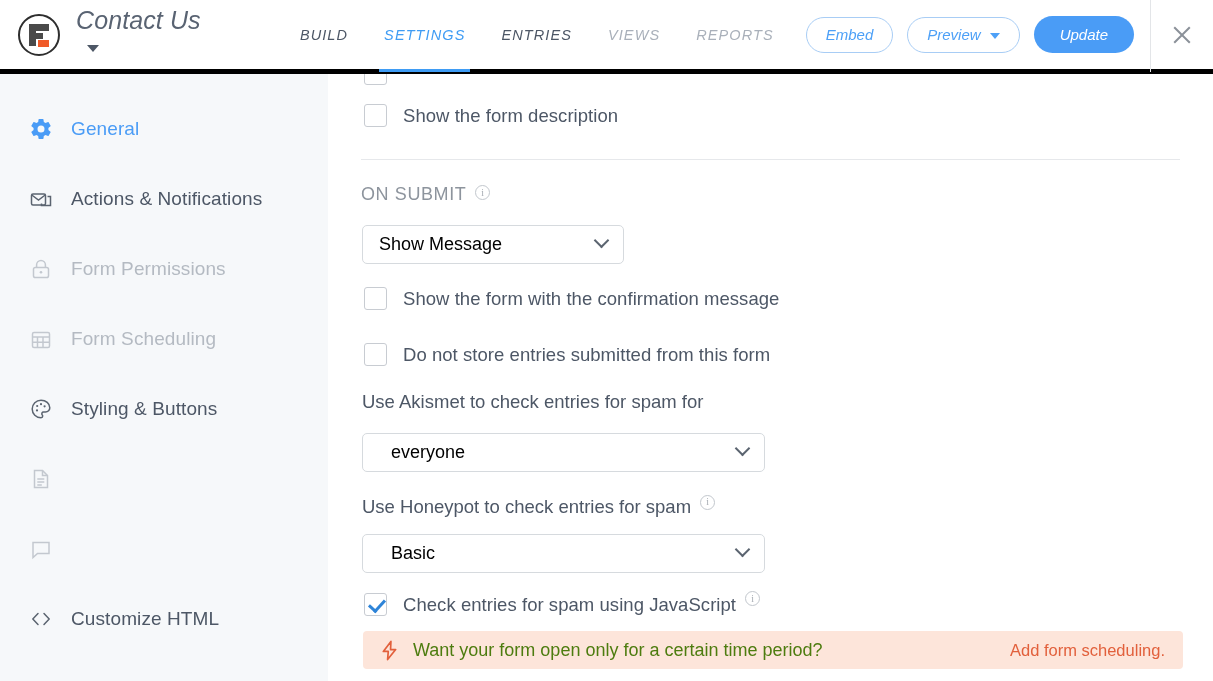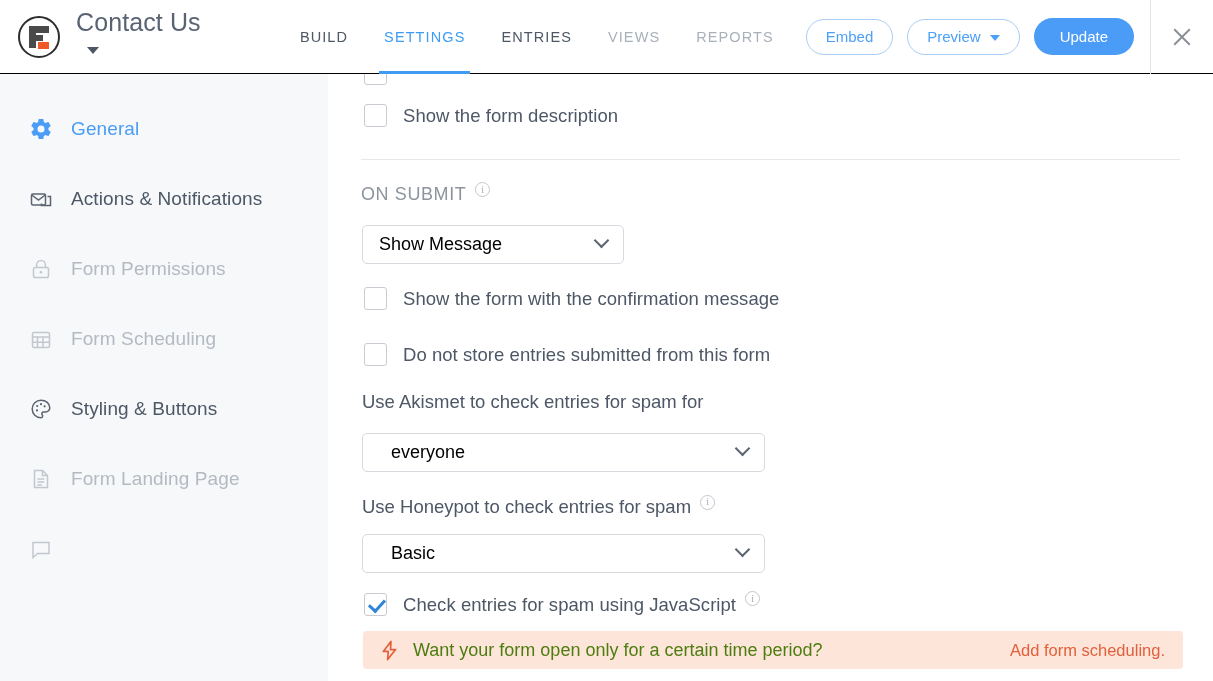--- a/index.html
+++ b/index.html
@@ -13,23 +13,24 @@
     -webkit-font-smoothing: antialiased;
   }
 
   
   .header {
     position: absolute;
     top: 0; left: 0;
     width: 1213px;
     height: 74px;
     background: #ffffff;
-    border-bottom: 1px solid #000000;
-    display: flex;
-    align-items: center;
+    border-bottom: 5px solid #000000;
+    display: flex;
+    align-items: center;
+    font-style: italic;
   }
 
   .logo-wrap {
     width: 44px; height: 44px;
     margin-left: 18px;
     display: flex; align-items: center; justify-content: center;
   }
   .logo-circle {
     width: 42px; height: 42px;
     border: 2.5px solid #2e2e2e;
@@ -267,21 +268,21 @@
     width: 819px;
   }
 
   .section-head {
     margin-top: 24px;
     margin-left: 2px;
     font-size: 18px;
     color: #8d949d;
     letter-spacing: 0.6px;
     display: flex;
-    align-items: center;
+    align-items: flex-end;
   }
 
   .info-icon {
     display: inline-flex;
     align-items: center; justify-content: center;
     width: 15px; height: 15px;
     border: 1px solid #c2c7cd;
     border-radius: 50%;
     font-size: 10px;
     color: #a6abb2;
@@ -457,31 +458,38 @@
     <span class="side-label">Styling &amp; Buttons</span>
   </div>
 
   <div class="side-item disabled">
     <span class="side-icon">
       <svg width="24" height="24" viewBox="0 0 24 24" fill="none" stroke="#c3c8cf" stroke-width="1.5">
         <path d="M5.5 3.5h8l5 5v12h-13z"></path>
         <path d="M13.5 3.5v5h5M8.3 12h7M8.3 15h7M8.3 18h4.5"></path>
       </svg>
     </span>
-    <span class="side-label">Form Landing Page</span>
   </div>
 
   <div class="side-item disabled">
     <span class="side-icon">
       <svg width="24" height="24" viewBox="0 0 24 24" fill="none" stroke="#c3c8cf" stroke-width="1.5">
         <path d="M4 5.5h16v11H8.5L4 20.5z"></path>
       </svg>
     </span>
   </div>
 
+  <div class="side-item">
+    <span class="side-icon">
+      <svg width="24" height="24" viewBox="0 0 24 24" fill="none" stroke="#5b6470" stroke-width="1.5" stroke-linecap="round" stroke-linejoin="round">
+        <path d="M9 6.5L3.8 12 9 17.5M15 6.5L20.2 12 15 17.5"></path>
+      </svg>
+    </span>
+    <span class="side-label">Customize HTML</span>
+  </div>
 </div>
 
 <div class="main">
   <div class="main-inner">
 
     <div class="clipped-row">
       <div class="clipped-box"></div>
     </div>
 
     <div class="check-row">

